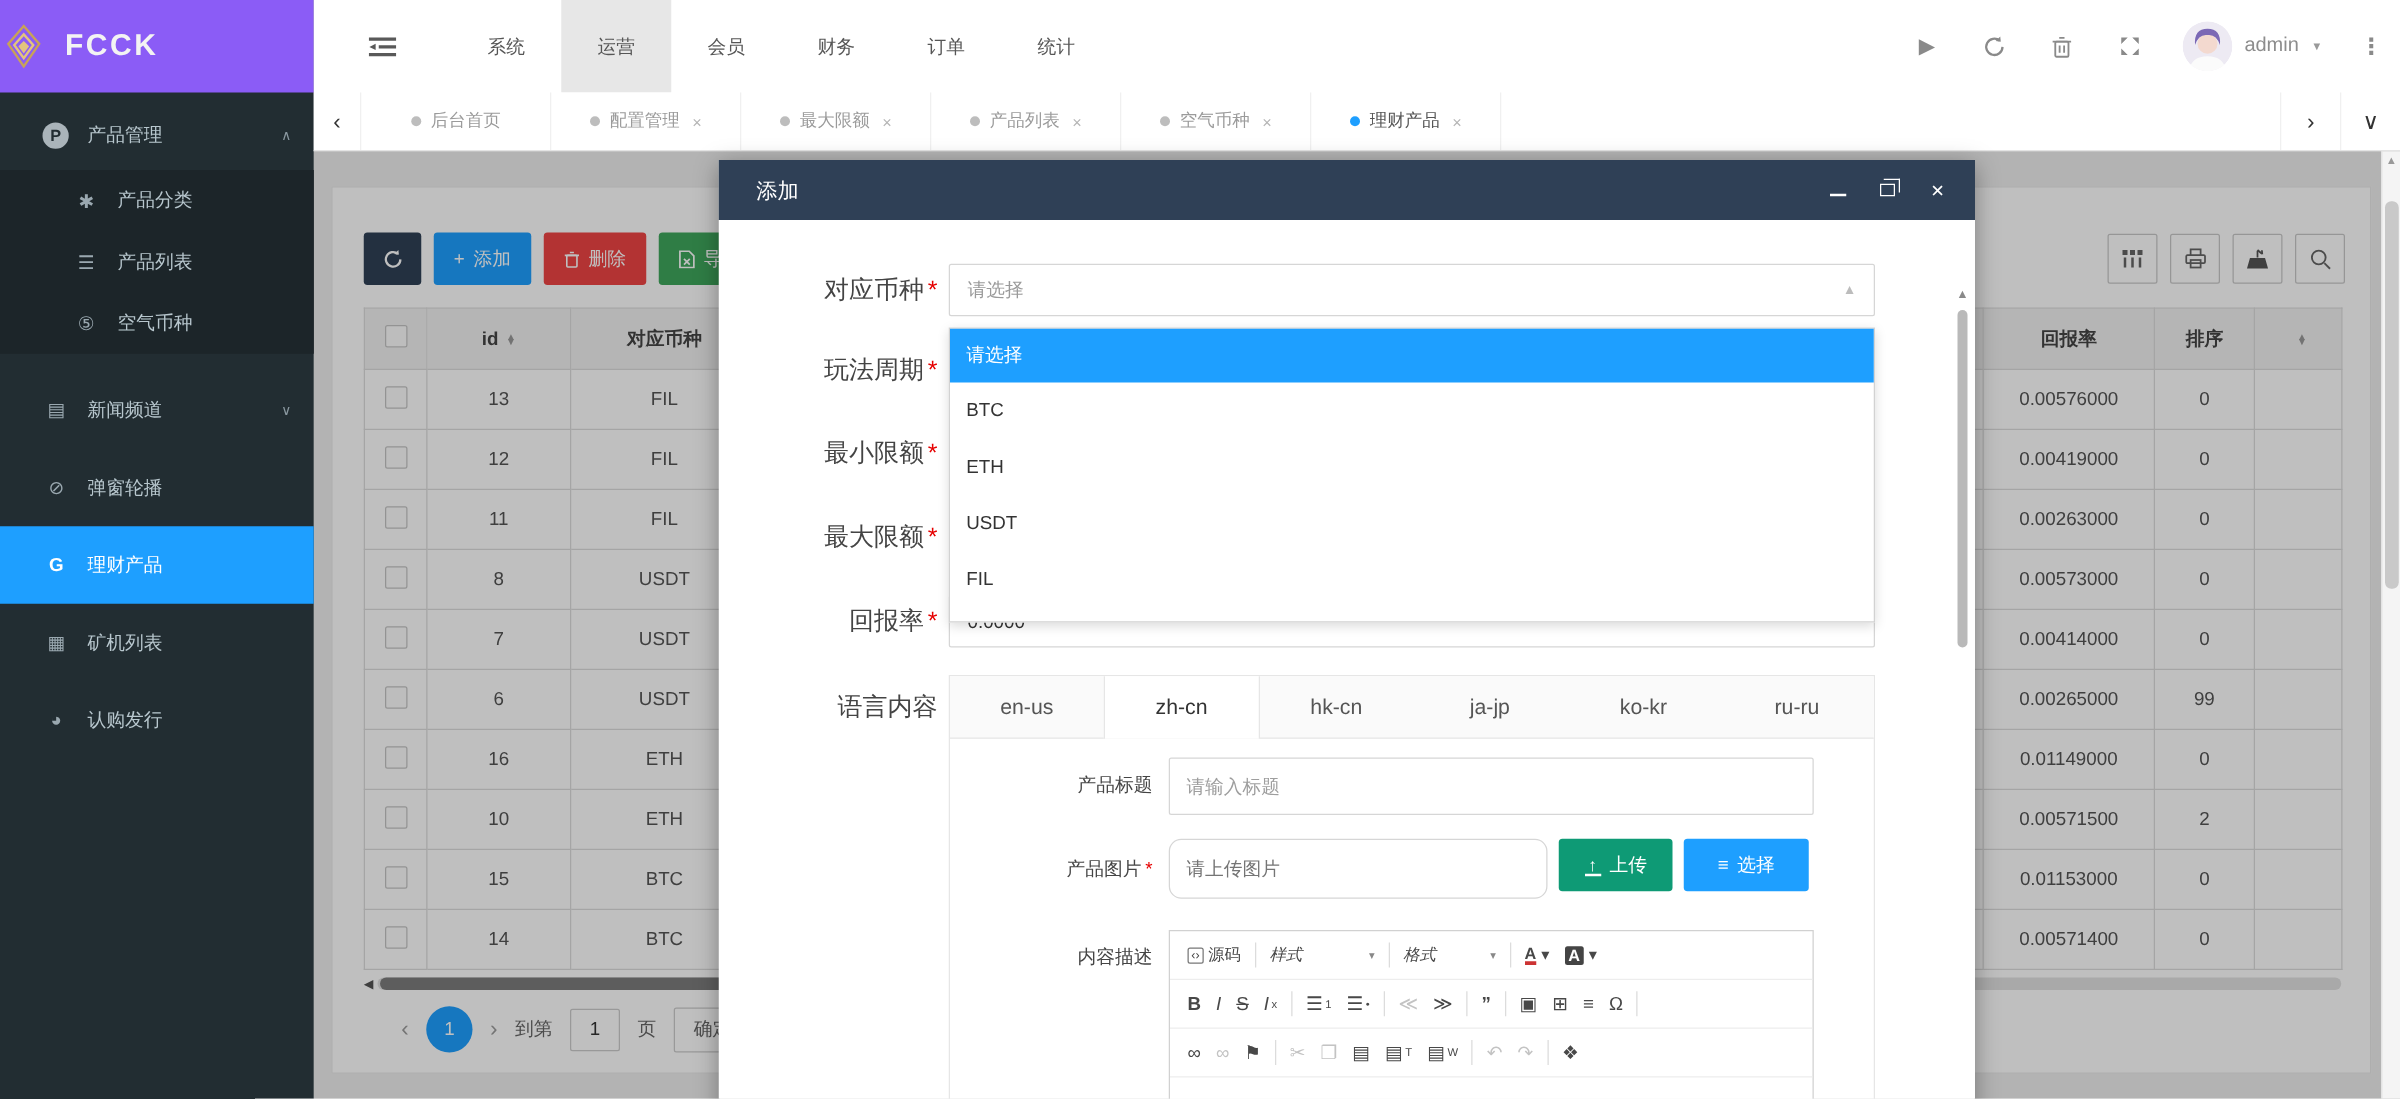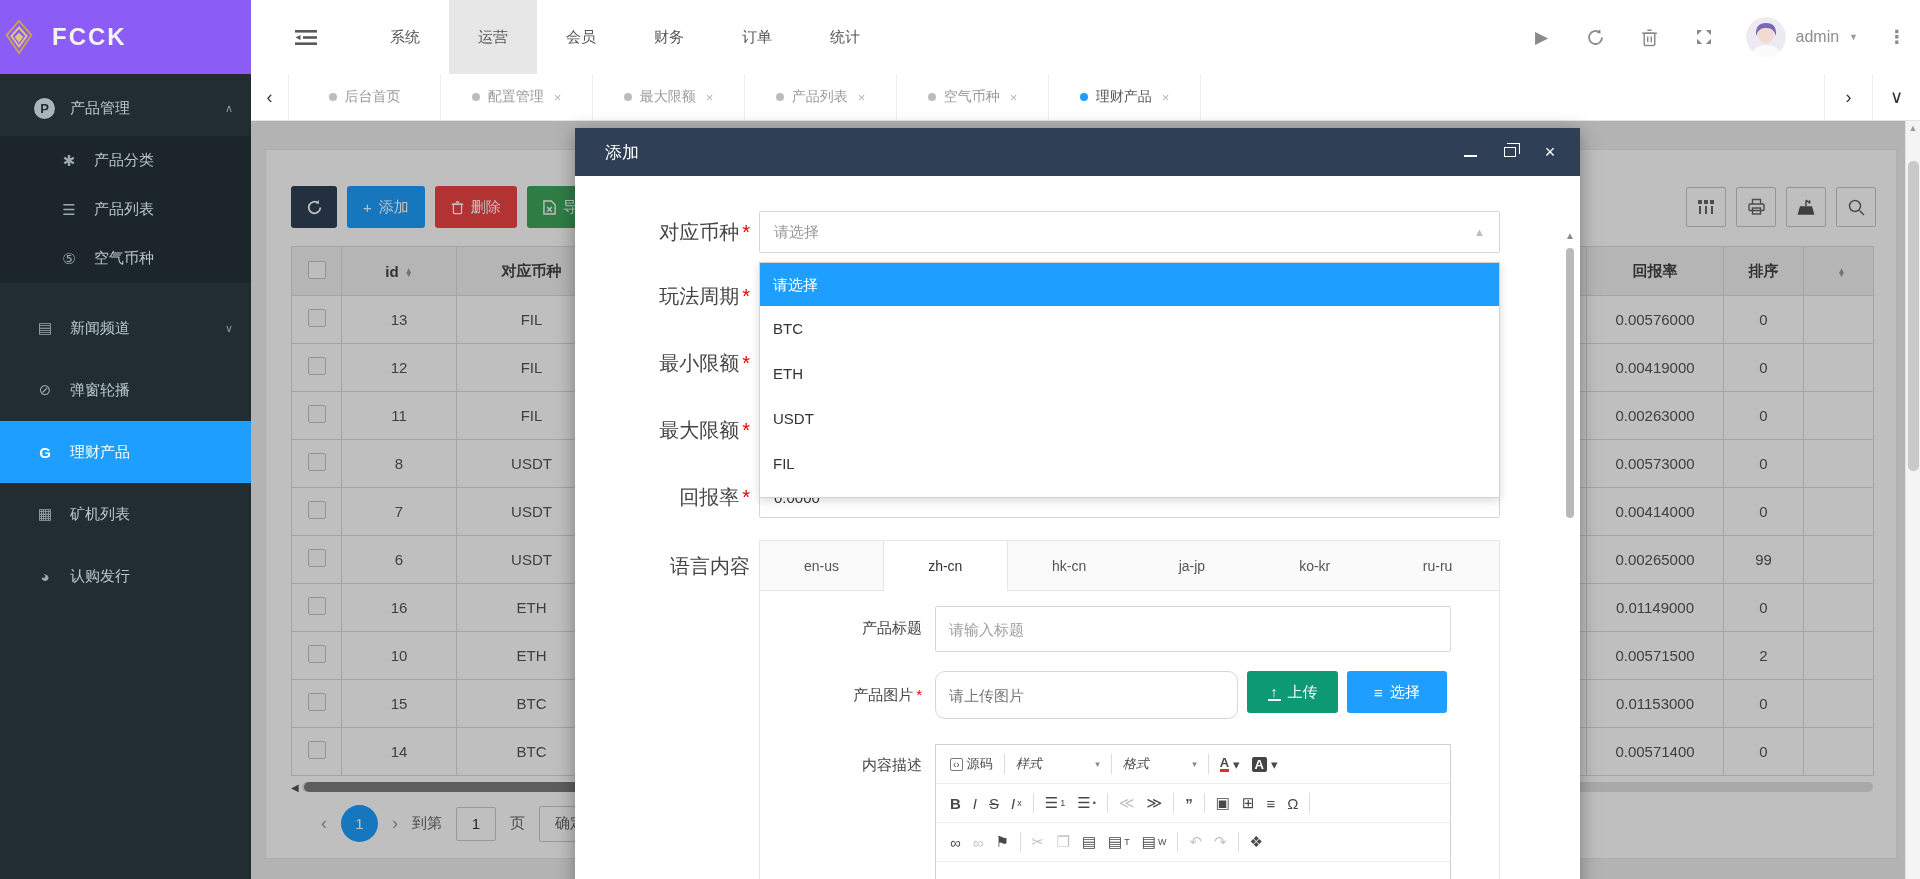--- a/index.html
+++ b/index.html
@@ -124,21 +124,21 @@
     border:1px solid #d6d6d6; border-radius:2px; line-height:42px; padding:0 14px; font-size:15px; color:#333; }
 
   .dropdown { position:absolute; left:184px; top:86px; width:741px; height:236px; background:#fff;
     border:1px solid #d2d2d2; box-shadow:0 3px 9px rgba(0,0,0,.15); z-index:5; }
   .dd-item { height:45px; line-height:45px; padding-left:13px; font-size:15px; color:#333; cursor:pointer; }
   .dd-item.sel { background:#1e9fff; color:#fff; height:43px; line-height:43px; }
 
   .lang-wrap { position:absolute; left:184px; top:364px; width:741px; height:396px;
     border:1px solid #e6e6e6; }
   .lang-tabs { display:flex; height:50px; background:#fafafa; border-bottom:1px solid #e6e6e6; }
-  .lang-tab { flex:1; display:flex; align-items:center; justify-content:center; font-size:14px;
+  .lang-tab { flex:1; display:flex; align-items:center; justify-content:center; font-size:17px;
     color:#555; cursor:pointer; }
   .lang-tab.active { background:#fff; border-left:1px solid #e6e6e6; border-right:1px solid #e6e6e6;
     margin-bottom:-1px; color:#333; }
   .p-label { position:absolute; left:16px; width:146px; text-align:right; font-size:15px; color:#444; white-space:nowrap; }
   .txt-input { position:absolute; border:1px solid #d6d6d6; border-radius:2px; font-size:15px;
     padding:0 13px; color:#333; font-family:inherit; }
   .txt-input::placeholder { color:#9e9e9e; }
   .img-row { position:absolute; left:175px; top:130px; width:516px; height:48px; display:flex; gap:9px; }
   .img-row input { flex:0 0 303px; height:48px; border:1px solid #d6d6d6; border-radius:10px;
     padding:0 13px; font-size:15px; font-family:inherit; }

